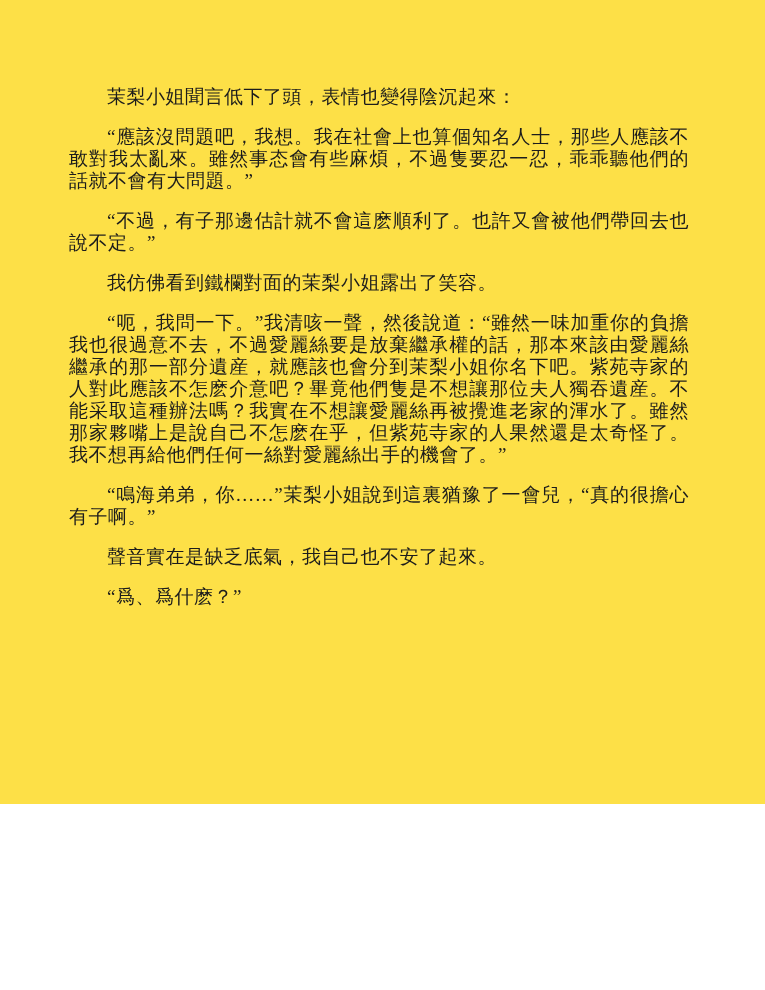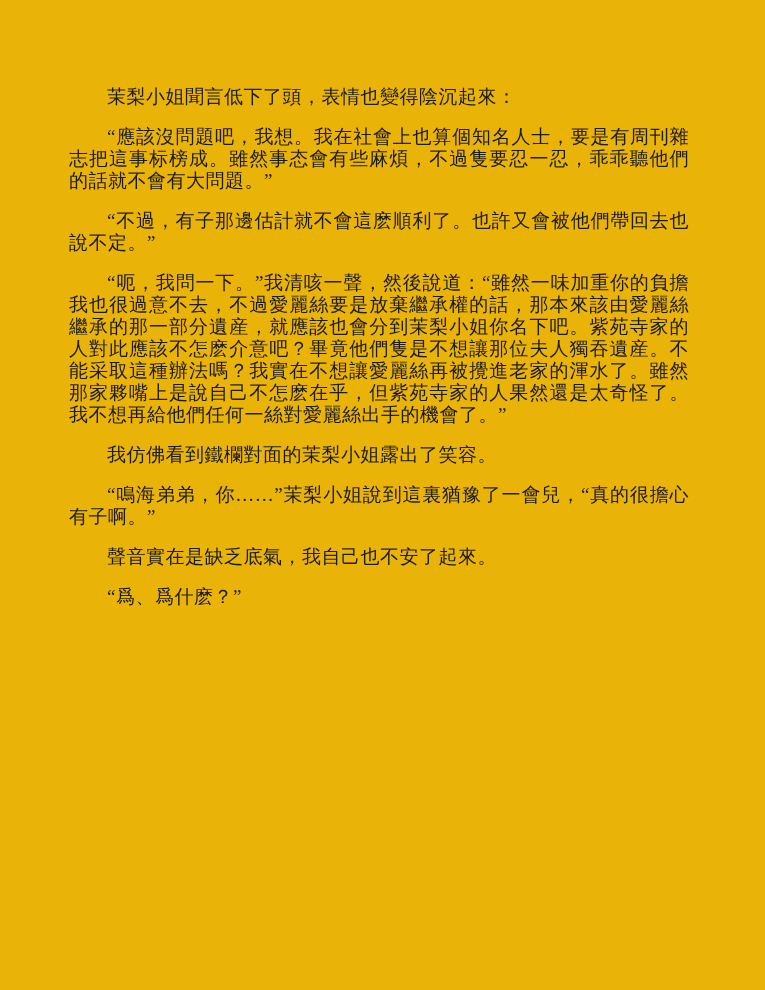--- a/index.html
+++ b/index.html
@@ -3,22 +3,22 @@
 <meta charset="utf-8">
 <style>
   html, body {
     margin: 0;
     padding: 0;
     background: #ffffff;
   }
   .page {
     position: relative;
     width: 765px;
-    height: 990px;
-    background: #eab308;
+    height: 804px;
+    background: #fde047;
     overflow: hidden;
     box-sizing: border-box;
     padding: 86px 76px 8px 69px;
   }
   .content {
     width: 620px;
   }
   .content p {
     margin: 0 0 18px 0;
     font-family: "Liberation Serif", "DejaVu Serif", serif;
@@ -31,21 +31,21 @@
     text-indent: 2em;
     word-break: break-all;
   }
 </style>
 </head>
 <body>
 
 <div class="page">
   <div class="content">
     <p>茉梨小姐聞言低下了頭，表情也變得陰沉起來：</p>
-    <p>“應該沒問題吧，我想。我在社會上也算個知名人士，要是有周刊雜志把這事标榜成。雖然事态會有些麻煩，不過隻要忍一忍，乖乖聽他們的話就不會有大問題。”</p>
+    <p>“應該沒問題吧，我想。我在社會上也算個知名人士，那些人應該不敢對我太亂來。雖然事态會有些麻煩，不過隻要忍一忍，乖乖聽他們的話就不會有大問題。”</p>
     <p>“不過，有子那邊估計就不會這麽順利了。也許又會被他們帶回去也說不定。”</p>
+    <p>我仿佛看到鐵欄對面的茉梨小姐露出了笑容。</p>
     <p>“呃，我問一下。”我清咳一聲，然後說道：“雖然一味加重你的負擔我也很過意不去，不過愛麗絲要是放棄繼承權的話，那本來該由愛麗絲繼承的那一部分遺産，就應該也會分到茉梨小姐你名下吧。紫苑寺家的人對此應該不怎麽介意吧？畢竟他們隻是不想讓那位夫人獨吞遺産。不能采取這種辦法嗎？我實在不想讓愛麗絲再被攪進老家的渾水了。雖然那家夥嘴上是說自己不怎麽在乎，但紫苑寺家的人果然還是太奇怪了。我不想再給他們任何一絲對愛麗絲出手的機會了。”</p>
-    <p>我仿佛看到鐵欄對面的茉梨小姐露出了笑容。</p>
     <p>“鳴海弟弟，你……”茉梨小姐說到這裏猶豫了一會兒，“真的很擔心有子啊。”</p>
     <p>聲音實在是缺乏底氣，我自己也不安了起來。</p>
     <p>“爲、爲什麽？”</p>
   </div>
 </div>
 
 </body></html>

